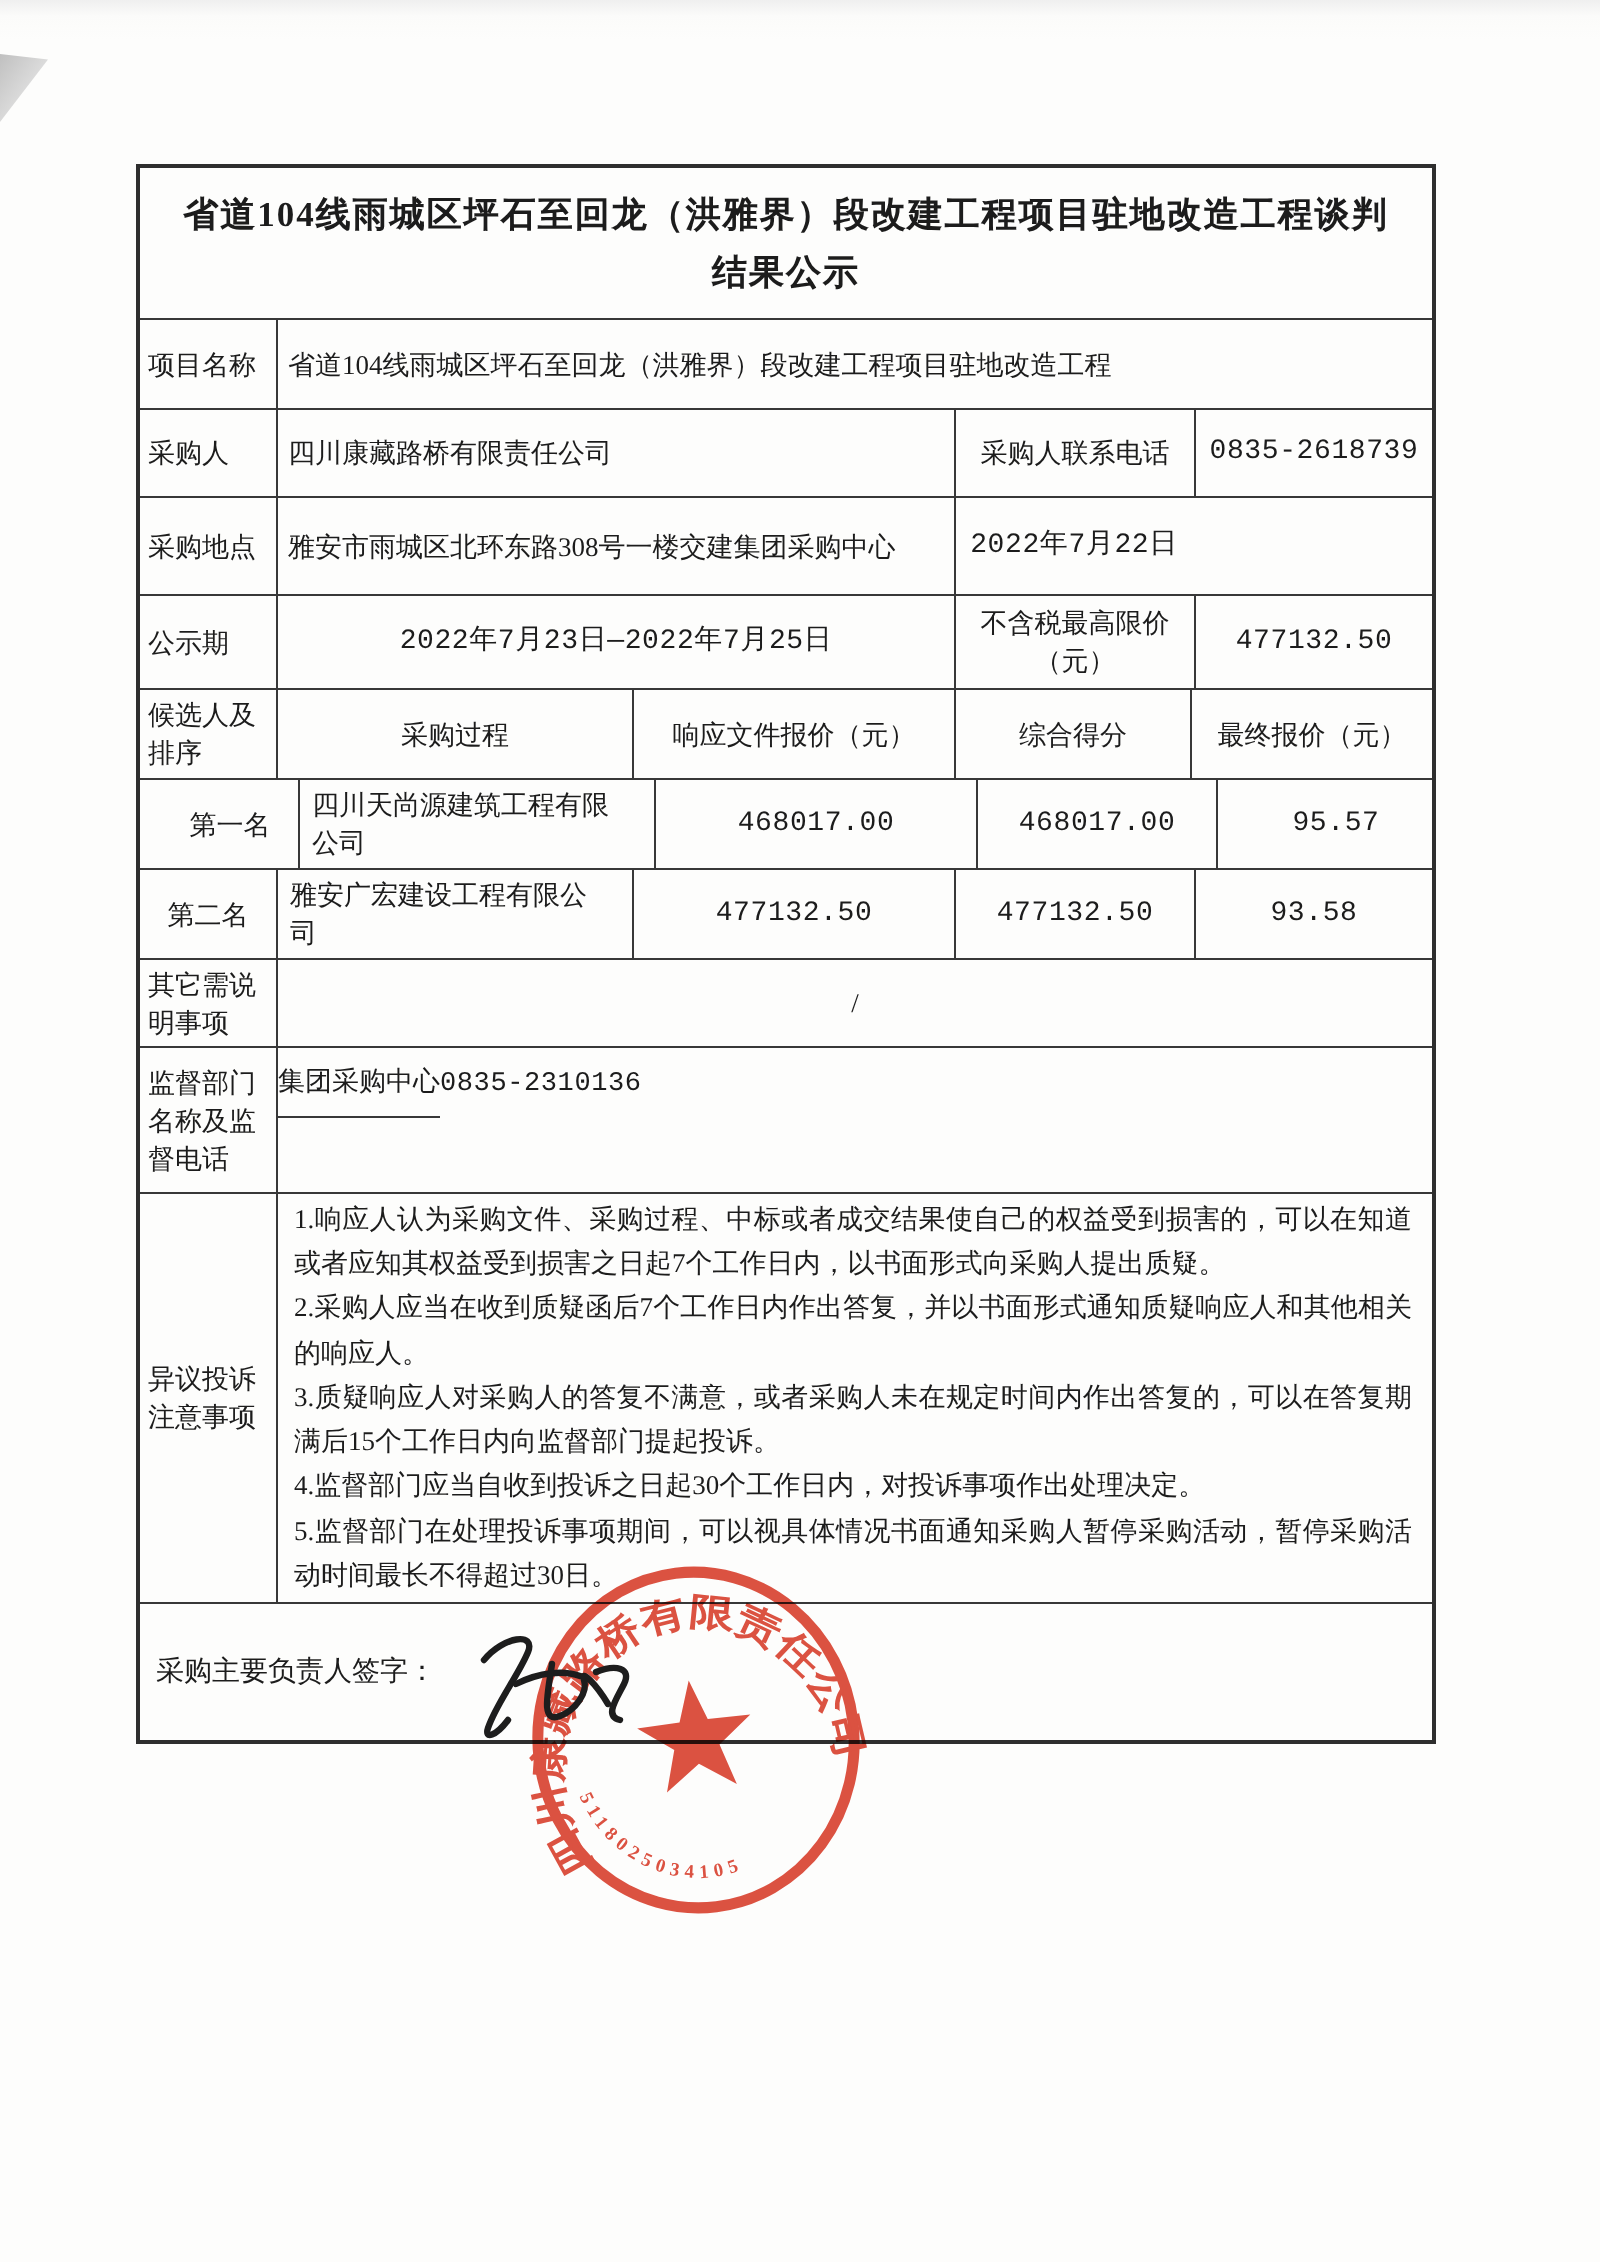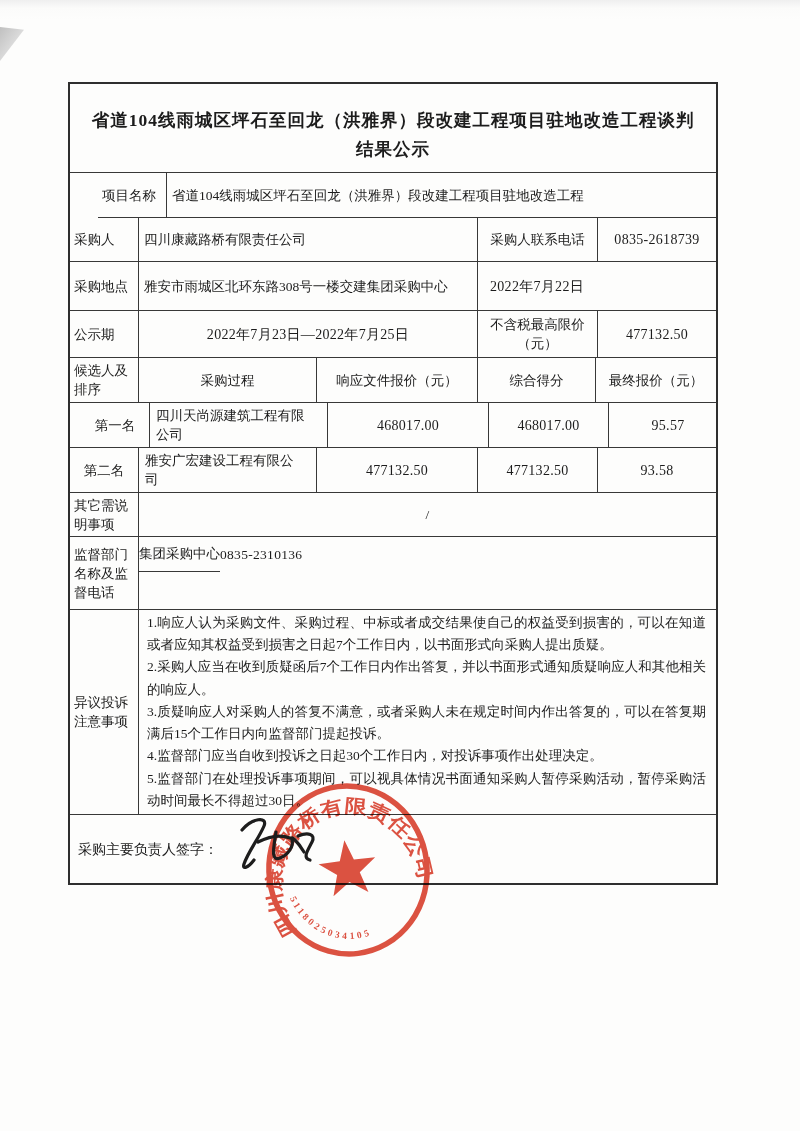--- a/index.html
+++ b/index.html
@@ -33,28 +33,28 @@
   }
   .cell:last-child{border-right:none;}
   .cA{width:69px;flex:none;}
   .cB{width:178px;flex:none;}
   .cC{width:161px;flex:none;}
   .cD{width:120px;flex:none;}
   .cE{width:118px;flex:none;}
   .cBC{width:339px;flex:none;}
   .cBE{width:577px;flex:none;}
   .center{justify-content:center;text-align:center;}
-  .num{font-family:Liberation Serif, serif;font-size:14px;letter-spacing:.3px;}
-  .title-row{height:76px;margin-top:13px;}
+  .num{font-family:Liberation Mono, monospace;font-size:14px;letter-spacing:.3px;}
+  .title-row{height:76px;}
   .title-cell{
     width:100%;justify-content:center;text-align:center;
     font-size:17.5px;font-weight:700;line-height:29px;letter-spacing:1px;
     padding:2px 14px;
   }
-  .r-name{height:45px;margin-left:28px;} .r-buyer{height:44px;} .r-loc{height:49px;}
+  .r-name{height:45px;} .r-buyer{height:44px;} .r-loc{height:49px;}
   .r-pub{height:47px;} .r-chead{height:45px;} .r-c1{height:45px;padding-left:11px;} .r-c2{height:45px;}
   .r-other{height:44px;} .r-sup{height:73px;} .r-obj{height:205px;} .r-sign{height:68px;}
   .sup-col{display:flex;flex-direction:row;width:577px;flex:none;}
   .sup-col .subcell{
     box-sizing:border-box;display:flex;align-items:center;justify-content:center;
     font-size:13.5px;
   }
   .sup-col .subcell:first-child{height:35px;border-bottom:1.5px solid #383838;}
   .sup-col .subcell:last-child{height:36.5px;}
   .obj-cell{

